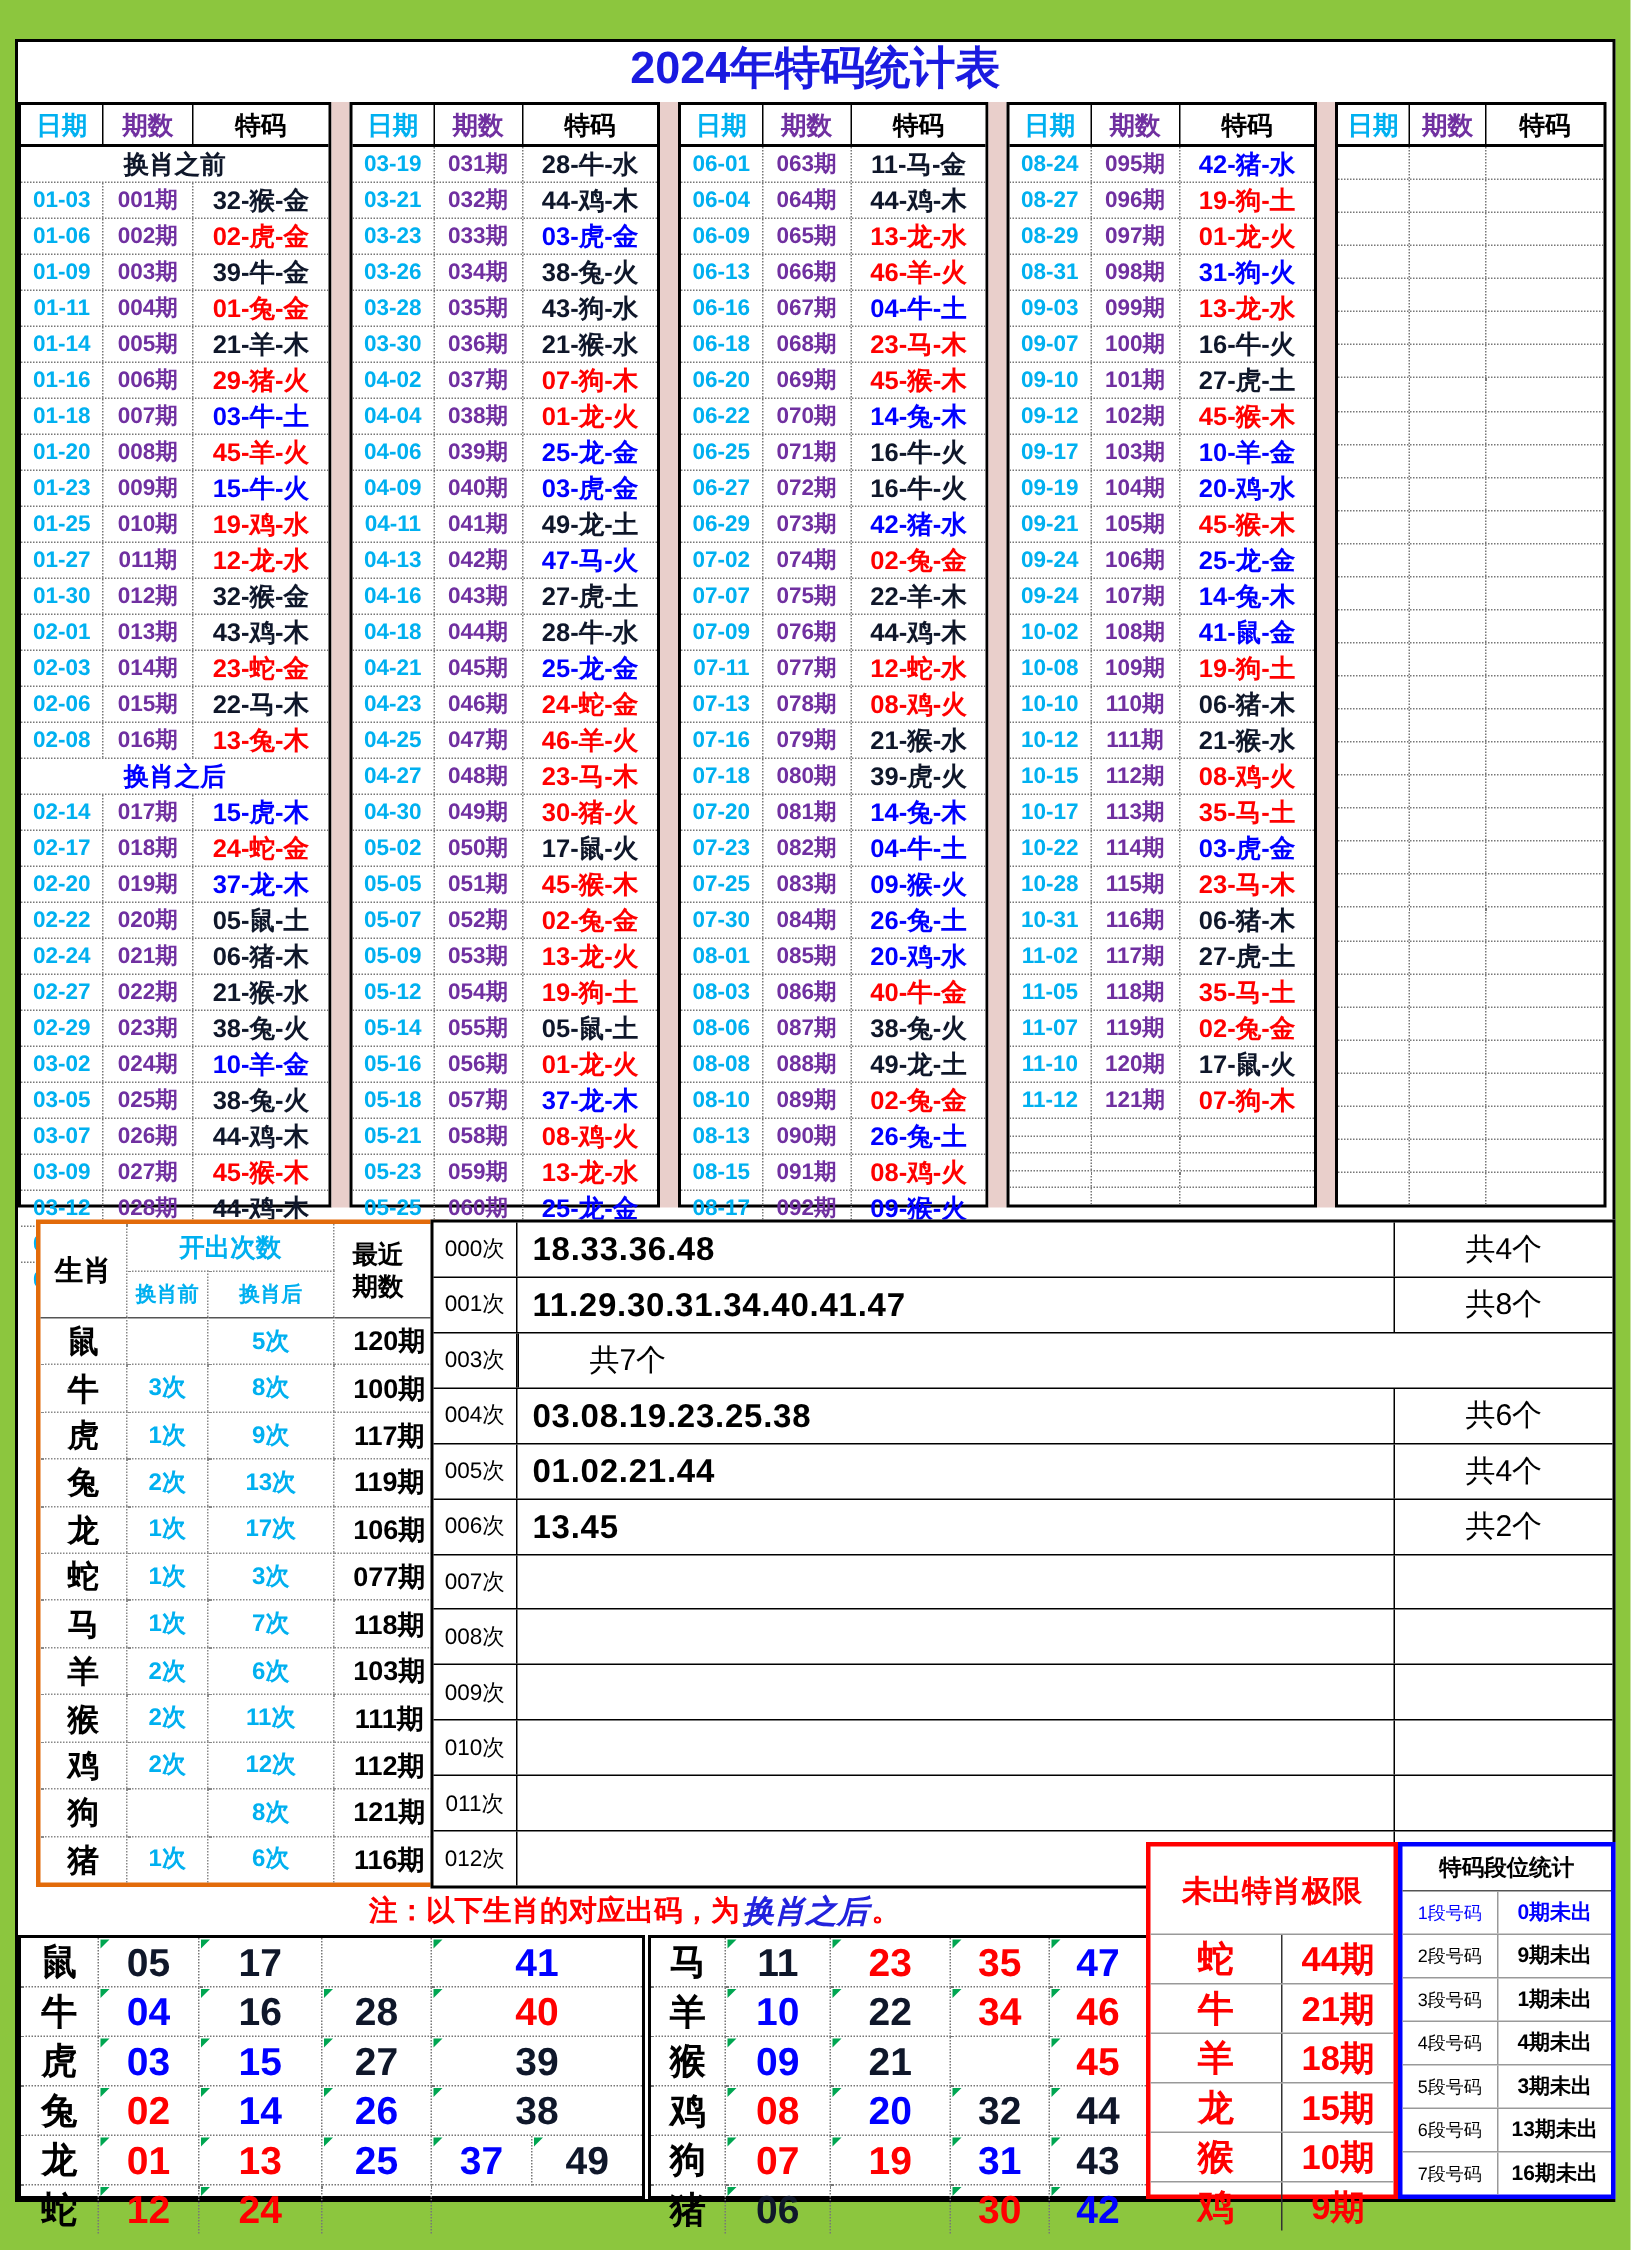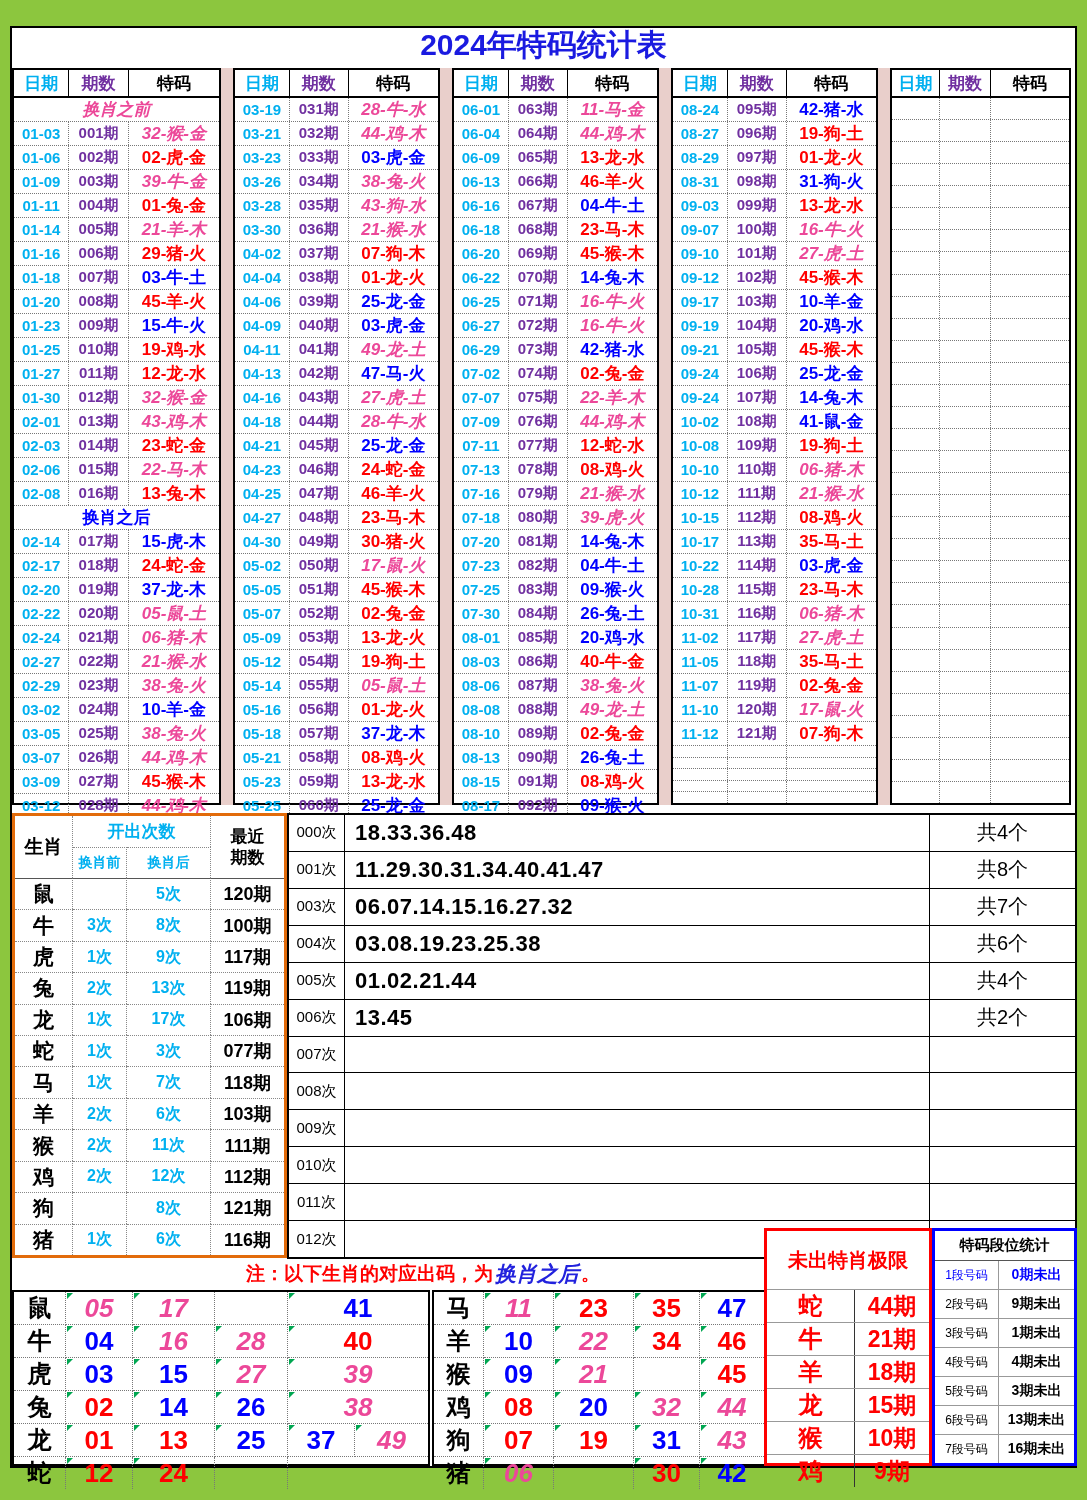--- a/index.html
+++ b/index.html
@@ -25,34 +25,34 @@
   .hc.issue{width:29%;color:#7030A0;border-right:1px solid #000;}
   .hc.code{flex:1;color:#000;}
   .g-body{flex:1;display:flex;flex-direction:column;}
   .g-row{flex:1;display:flex;border-bottom:1px dotted #777;box-sizing:border-box;}
   .g-row:last-child{border-bottom:none;}
   .gc{display:flex;align-items:center;justify-content:center;font-weight:bold;box-sizing:border-box;}
   .gc.date{width:27%;border-right:1px dotted #777;color:#00B0F0;font-size:15px;}
   .gc.issue{width:29%;border-right:1px dotted #777;color:#7030A0;font-size:15px;}
   .gc.code{flex:1;font-size:17px;}
   .sp{flex:1;display:flex;align-items:center;justify-content:center;font-weight:bold;font-size:17px;}
-  .k-g{color:#ec4899;font-style:italic;} .k-r{color:#FF0000;} .k-b{color:#0000FF;}
+  .k-g{color:#0f172a;} .k-r{color:#FF0000;} .k-b{color:#0000FF;}
 
   
-  .zstats{position:absolute;left:0;top:785px;width:275px;height:445px;border:3px solid #E26B0A;
+  .zstats{position:absolute;left:12px;top:785px;width:275px;height:445px;border:3px solid #E26B0A;
           box-sizing:border-box;display:grid;grid-template-columns:58px 54px 84px 1fr;
           grid-template-rows:31px 31px repeat(12,1fr);background:#fff;}
   .zs-c{display:flex;align-items:center;justify-content:center;font-weight:bold;box-sizing:border-box;
         border-right:1px dotted #888;border-top:1px dotted #888;}
   .zs-c.nor{border-right:none;} .zs-c.not{border-top:none;}
   .zs-c.sold{border-top:1px solid #555;}
   .zh-zodiac{grid-row:1/3;grid-column:1;font-size:19px;}
   .zh-count{grid-row:1;grid-column:2/4;color:#00B0F0;font-size:17px;}
   .zh-recent{grid-row:1/3;grid-column:4;font-size:17px;padding:0 12px;word-break:break-all;
-             text-align:center;line-height:1.25;}
+             line-height:1.25;}
   .zh-before,.zh-after{grid-row:2;color:#00B0F0;font-size:14px;}
   .zname{font-size:21px;} .zcnt{color:#00B0F0;font-size:16px;} .zrec{font-size:18px;font-weight:600;}
 
   
   .freq{position:absolute;left:275px;top:785px;width:790px;height:446px;border:2px solid #000;
         box-sizing:border-box;display:flex;flex-direction:column;background:#fff;}
   .f-row{flex:1;display:flex;border-bottom:1px solid #000;box-sizing:border-box;}
   .f-row:last-child{border-bottom:none;}
   .f-label{flex:0 0 56px;border-right:1px solid #000;display:flex;align-items:center;justify-content:center;
            font-size:15px;box-sizing:border-box;}
@@ -1020,21 +1020,20 @@
           <div class="f-nums">18.33.36.48</div>
           <div class="f-total">共4个</div>
         </div>
         <div class="f-row">
           <div class="f-label">001次</div>
           <div class="f-nums">11.29.30.31.34.40.41.47</div>
           <div class="f-total">共8个</div>
         </div>
         <div class="f-row">
           <div class="f-label">003次</div>
-          <div class="f-nums">06.07.14.15.16.27.32</div>
           <div class="f-total">共7个</div>
         </div>
         <div class="f-row">
           <div class="f-label">004次</div>
           <div class="f-nums">03.08.19.23.25.38</div>
           <div class="f-total">共6个</div>
         </div>
         <div class="f-row">
           <div class="f-label">005次</div>
           <div class="f-nums">01.02.21.44</div>

